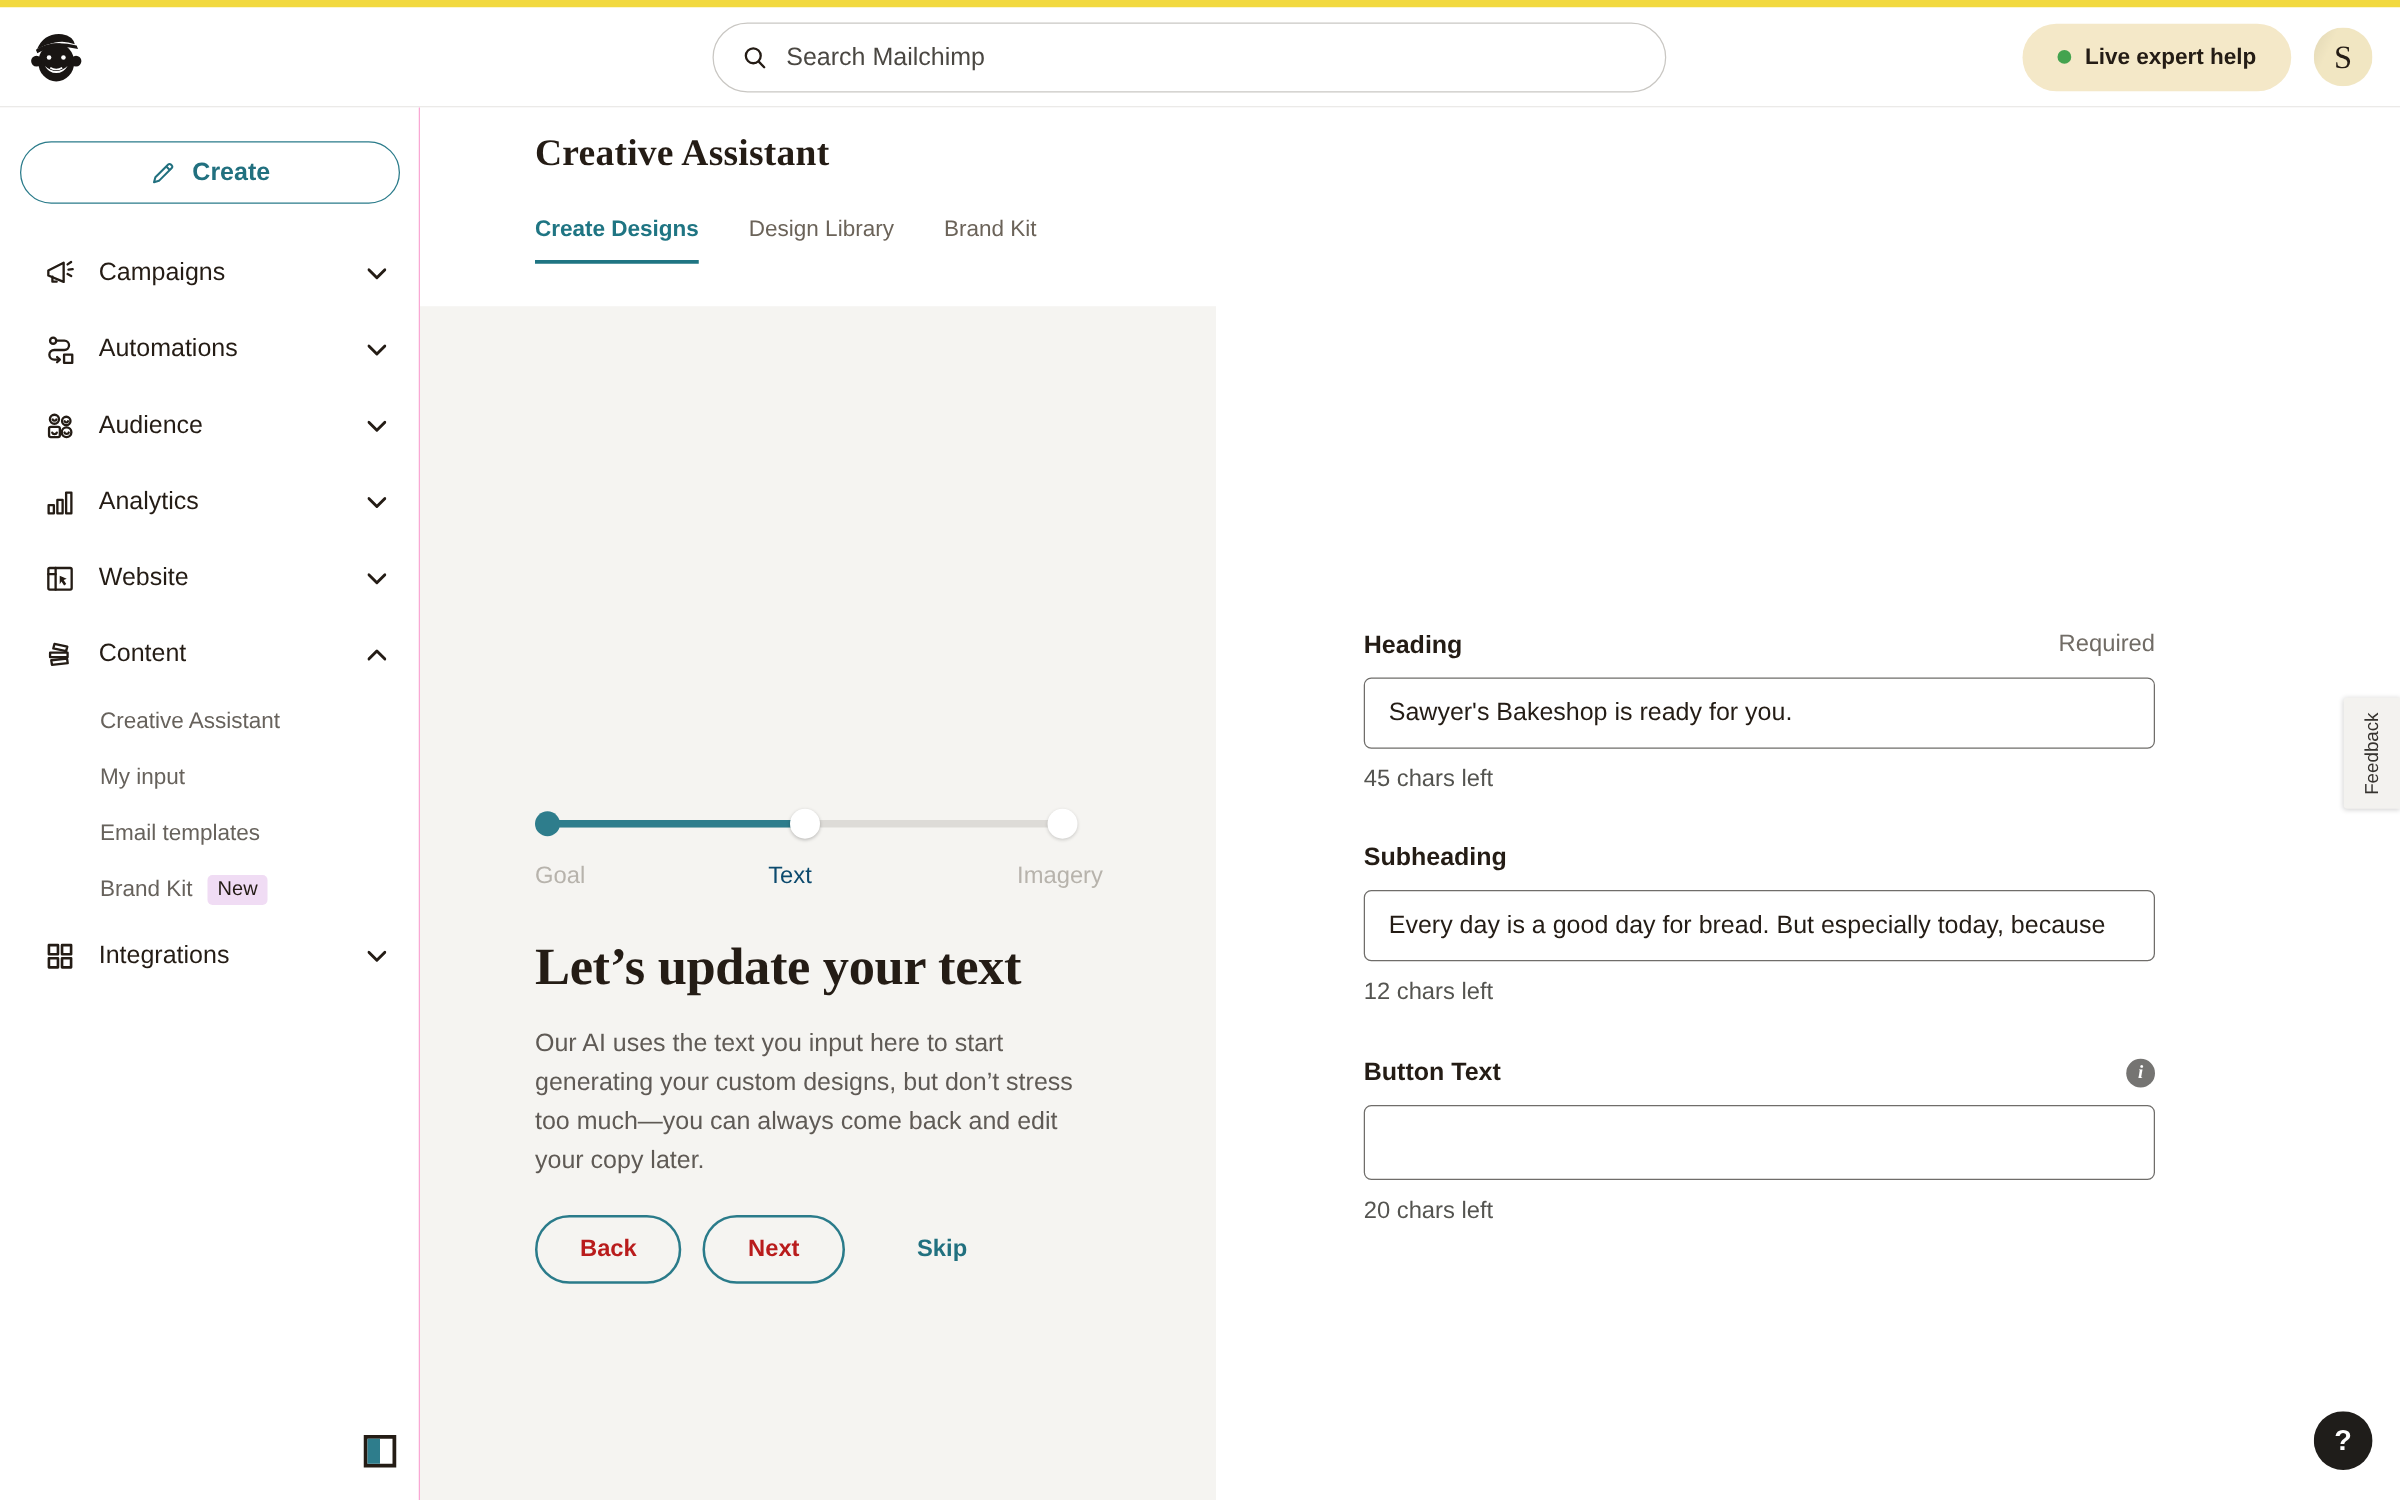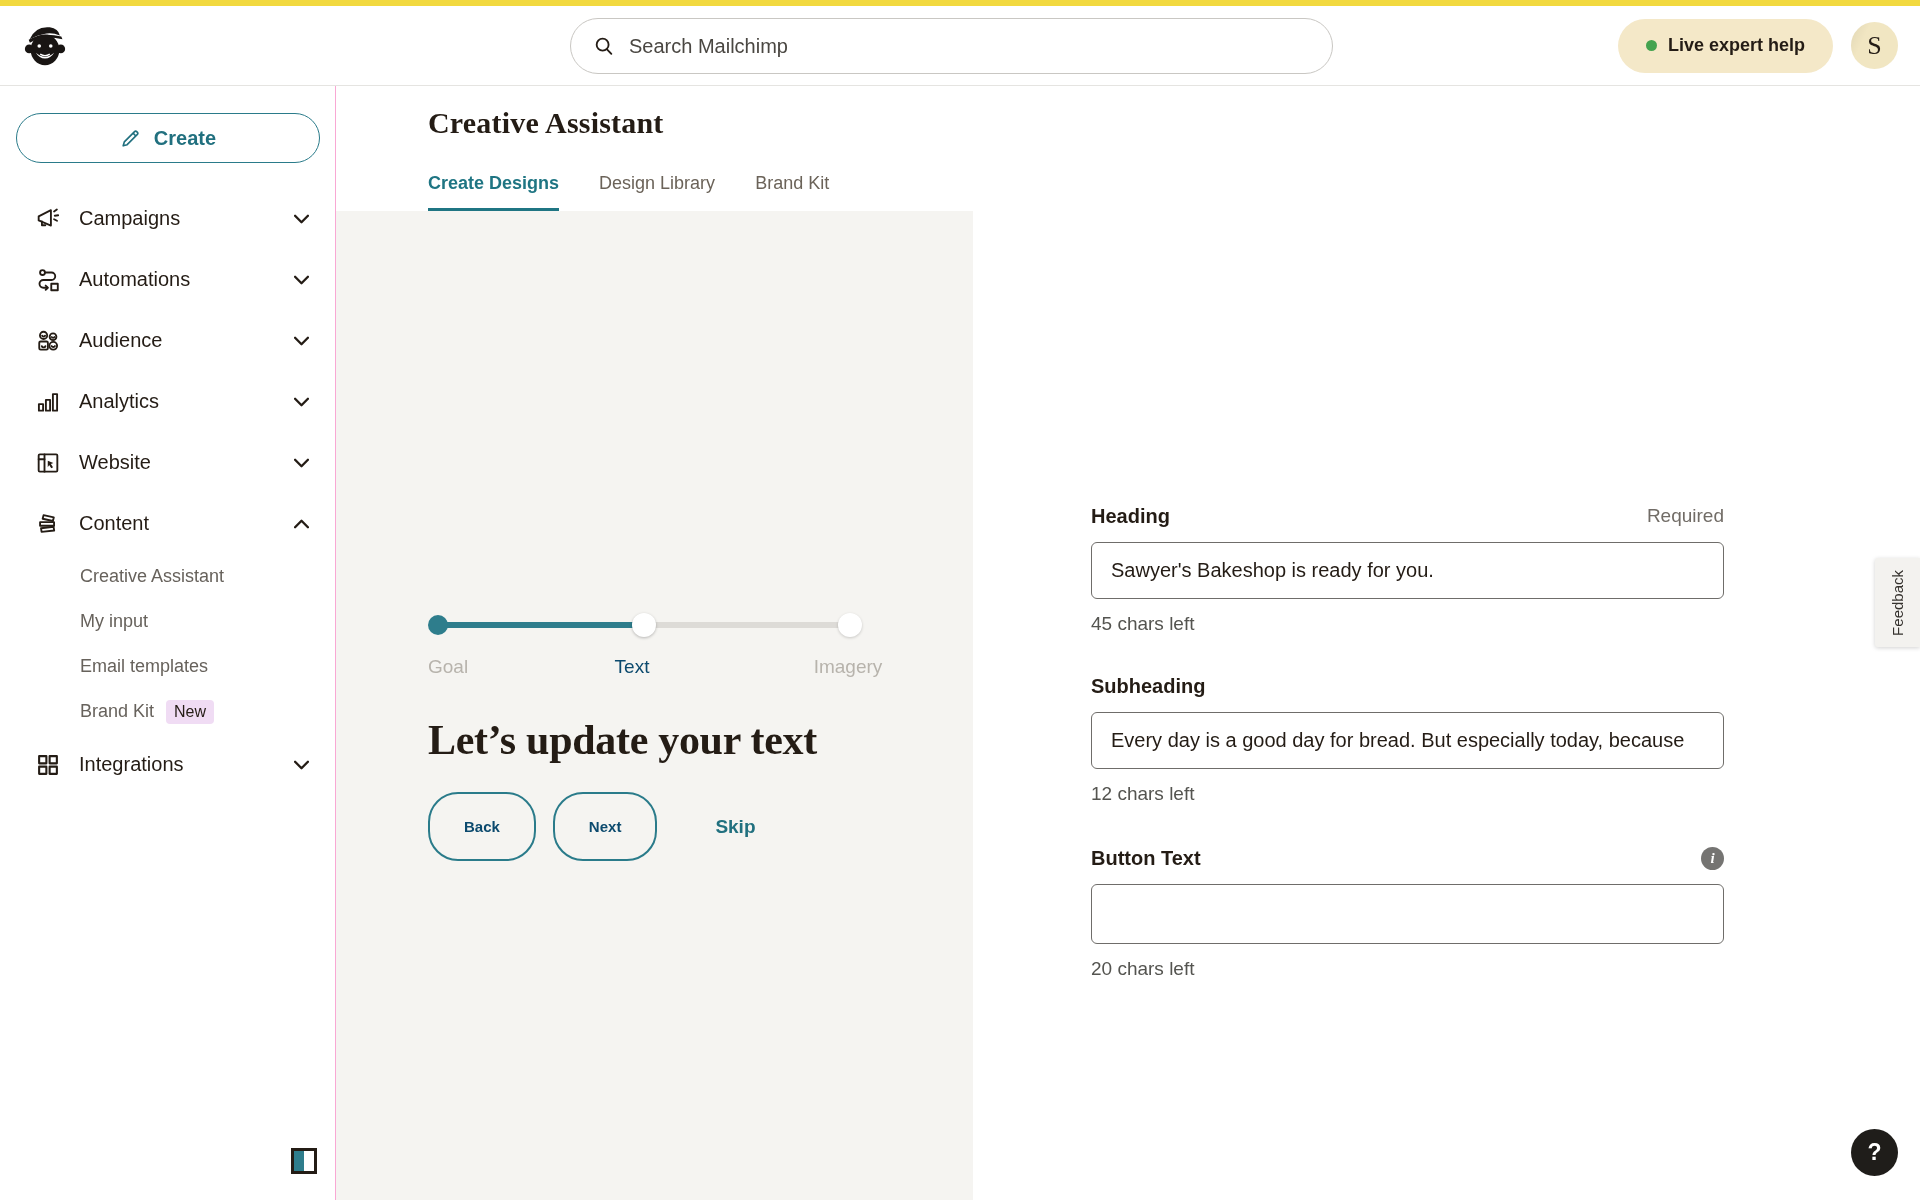--- a/index.html
+++ b/index.html
@@ -54,43 +54,43 @@
   
   .main { flex:1; display:flex; flex-direction:column; }
   .main-header { height:125px; background:#fff; padding-left:92px; position:relative; }
   .page-title { font-family:"Liberation Serif", serif; font-weight:700; font-size:30px;
                 color:#241c15; padding-top:20px; letter-spacing:.2px; }
   .tabs { position:absolute; bottom:0; left:92px; display:flex; gap:40px; }
   .tab { font-size:18px; color:#6b6359; padding-bottom:14px; cursor:pointer; border-bottom:3px solid transparent; }
   .tab.active { color:#1f7583; font-weight:bold; border-bottom-color:#1f7583; }
 
   .main-split { flex:1; display:flex; }
-  .wizard-panel { width:637px; min-width:637px; background:#f5f4f1; padding:403px 0 0 92px; }
+  .wizard-panel { width:637px; min-width:637px; background:#f5f4f1; padding:403px 0 0 92px;margin-top:34px; }
   .form-panel { flex:1; background:#fff; padding:294px 0 0 118px; }
 
   
   .stepper { position:relative; width:434px; height:22px; }
   .track { position:absolute; left:9px; top:8px; width:414px; height:6px; background:#dddbd7; border-radius:3px; }
   .track-progress { position:absolute; left:9px; top:8px; width:207px; height:6px; background:#2e7d8c; border-radius:3px; }
   .dot { position:absolute; border-radius:50%; }
   .dot.done { width:20px; height:20px; left:0; top:1px; background:#2e7d8c; }
   .dot.current { width:24px; height:24px; left:204px; top:-1px; background:#fff; box-shadow:0 1px 3px rgba(0,0,0,.25); }
   .dot.todo { width:24px; height:24px; left:410px; top:-1px; background:#fff; box-shadow:0 1px 3px rgba(0,0,0,.18); }
   .step-labels { position:relative; width:434px; height:26px; margin-top:20px; font-size:19px; }
   .slabel { position:absolute; top:0; }
   .slabel.goal { left:0; color:#b7b3ac; }
   .slabel.text { left:204px; transform:translateX(-50%); color:#0c4a6e; font-weight:400; }
   .slabel.imagery { left:420px; transform:translateX(-50%); color:#b7b3ac; }
 
   .wizard-h1 { font-family:"Liberation Serif", serif; font-weight:700; font-size:42px;
                color:#241c15; margin-top:34px; letter-spacing:-.3px; }
   .wizard-p { width:432px; margin-top:22px; font-size:20px; line-height:31px; color:#5f5a55; }
   .wizard-actions { display:flex; align-items:center; margin-top:28px; }
-  .pill-btn { height:69px; padding:0 34px; border:2px solid #2a7b8a; border-radius:30px;
-              background:transparent; color:#0c4a6e; font-size:15px; font-weight:bold;
+  .pill-btn { height:55px; padding:0 34px; border:2px solid #2a7b8a; border-radius:30px;
+              background:transparent; color:#b91c1c; font-size:19px; font-weight:bold;
               cursor:pointer; font-family:"Liberation Sans", sans-serif; }
   .pill-btn + .pill-btn { margin-left:17px; }
   .skip-link { margin-left:58px; color:#21707f; font-size:19px; font-weight:bold;
                background:none; border:none; cursor:pointer; font-family:"Liberation Sans", sans-serif; }
 
   
   .field { width:633px; }
   .field-label-row { display:flex; align-items:flex-start; }
   .field-label { font-size:20px; font-weight:bold; color:#241c15; }
   .required { margin-left:auto; font-size:19px; color:#716c66; }
@@ -313,20 +313,21 @@
           <div class="dot current"></div>
           <div class="dot todo"></div>
         </div>
         <div class="step-labels">
           <span class="slabel goal">Goal</span>
           <span class="slabel text">Text</span>
           <span class="slabel imagery">Imagery</span>
         </div>
 
         <h1 class="wizard-h1">Let’s update your text</h1>
+        <p class="wizard-p">Our AI uses the text you input here to start generating your custom designs, but don’t stress too much—you can always come back and edit your copy later.</p>
 
         <div class="wizard-actions">
           <button class="pill-btn">Back</button>
           <button class="pill-btn">Next</button>
           <button class="skip-link">Skip</button>
         </div>
       </section>
 
       <section class="form-panel">
         <div class="field">

